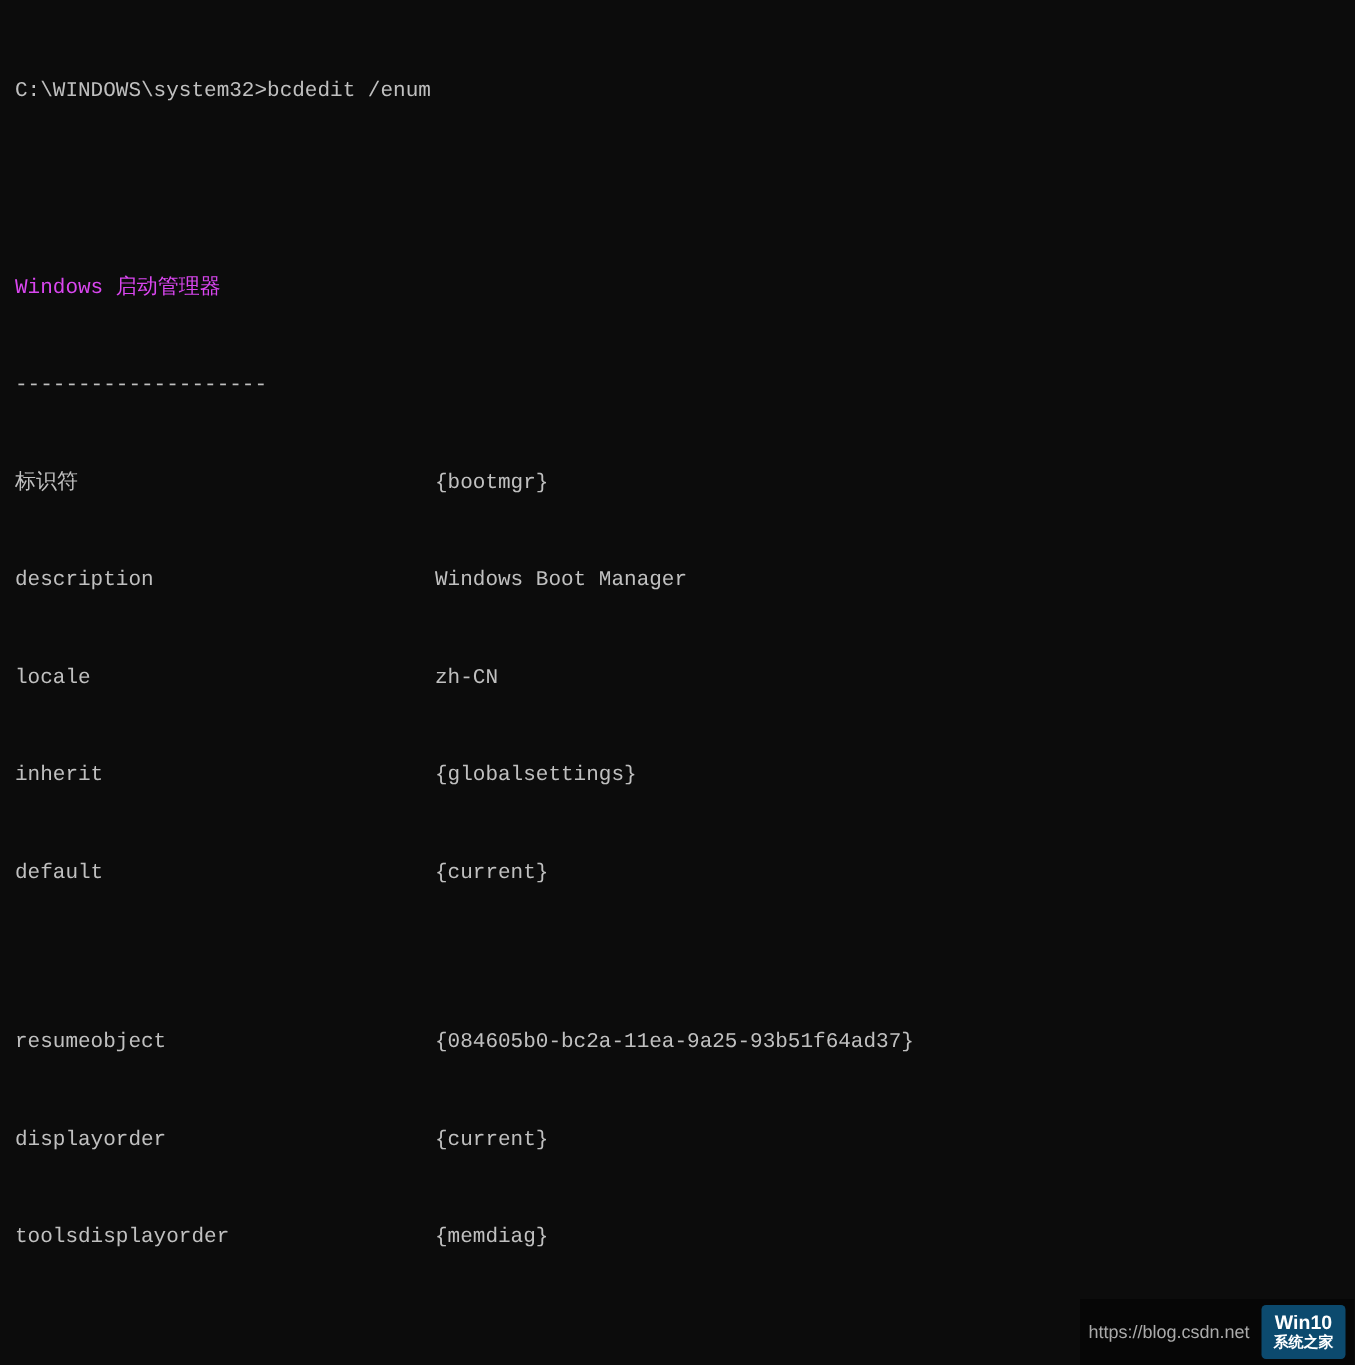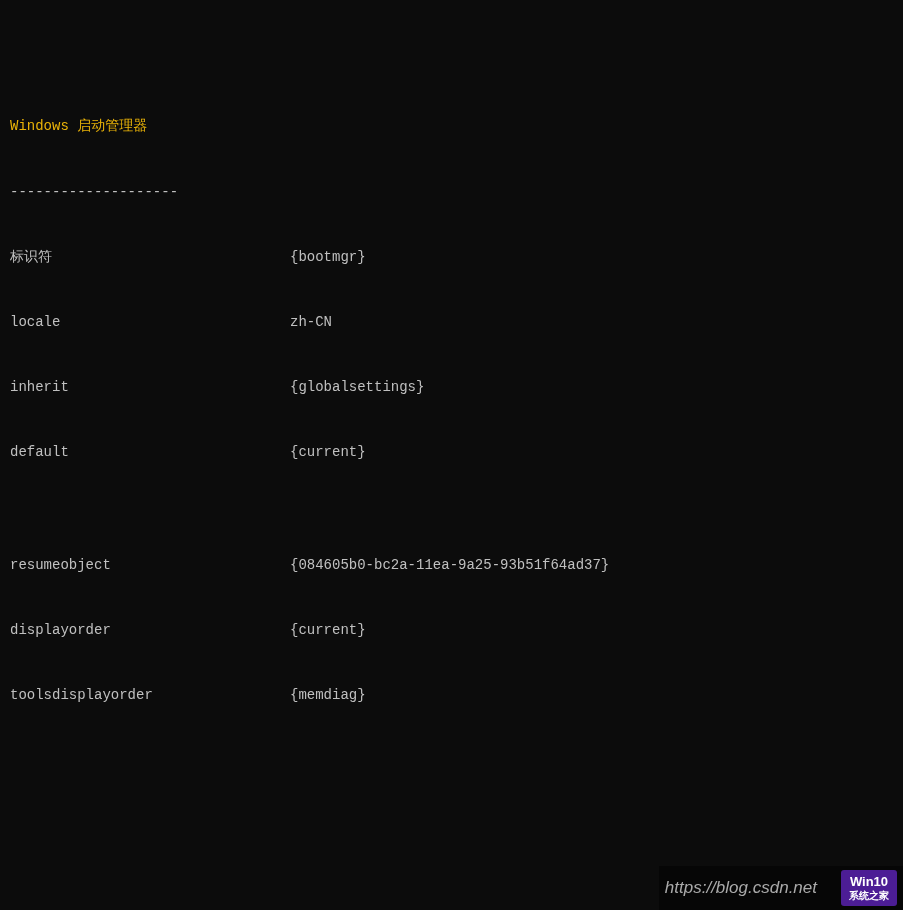--- a/index.html
+++ b/index.html
@@ -15,21 +15,21 @@
     }
     .terminal {
       padding: 8px 10px;
       line-height: 1.55;
       white-space: pre;
     }
     .line {
       display: block;
     }
     .section-header {
-      color: #eab308;
+      color: #d946ef;
     }
     .divider {
       color: #c0c0c0;
     }
     .key {
       display: inline-block;
       color: #c0c0c0;
     }
     .value {
       color: #c0c0c0;
@@ -39,27 +39,26 @@
       position: absolute;
       bottom: 0;
       right: 0;
       display: flex;
       align-items: center;
       background: rgba(0,0,0,0.5);
       padding: 4px 6px;
     }
     .watermark-url {
       color: #aaa;
-      font-size: 17px;
+      font-size: 12px;
       font-family: Arial, sans-serif;
-      margin-right: 24px;
-      font-style: italic;
+      margin-right: 8px;
     }
     .win10-badge {
-      background: #4c1d95;
+      background: #0c4a6e;
       color: white;
       font-family: Arial, sans-serif;
       font-size: 11px;
       font-weight: bold;
       padding: 4px 8px;
       border-radius: 3px;
       display: flex;
       flex-direction: column;
       align-items: center;
       line-height: 1.2;
@@ -68,24 +67,26 @@
       font-size: 13px;
     }
     .win10-badge .bottom {
       font-size: 10px;
     }
   </style>
 </head>
 <body>
 
 <div class="terminal">
+  <span class="line">C:\WINDOWS\system32&gt;bcdedit /enum</span>
   <span class="line">&nbsp;</span>
   <span class="line section-header">Windows 启动管理器</span>
   <span class="line divider">--------------------</span>
   <span class="line"><span class="key" style="display:inline-block;width:280px;">标识符</span><span class="value">{bootmgr}</span></span>
+  <span class="line"><span class="key" style="display:inline-block;width:280px;">description</span><span class="value">Windows Boot Manager</span></span>
   <span class="line"><span class="key" style="display:inline-block;width:280px;">locale</span><span class="value">zh-CN</span></span>
   <span class="line"><span class="key" style="display:inline-block;width:280px;">inherit</span><span class="value">{globalsettings}</span></span>
   <span class="line"><span class="key" style="display:inline-block;width:280px;">default</span><span class="value">{current}</span></span>
   <span class="line"><span class="key" style="display:inline-block;width:280px;margin-top:48px;">resumeobject</span><span class="value">{084605b0-bc2a-11ea-9a25-93b51f64ad37}</span></span>
   <span class="line"><span class="key" style="display:inline-block;width:280px;">displayorder</span><span class="value">{current}</span></span>
   <span class="line"><span class="key" style="display:inline-block;width:280px;">toolsdisplayorder</span><span class="value">{memdiag}</span></span>
   
   
   
   

